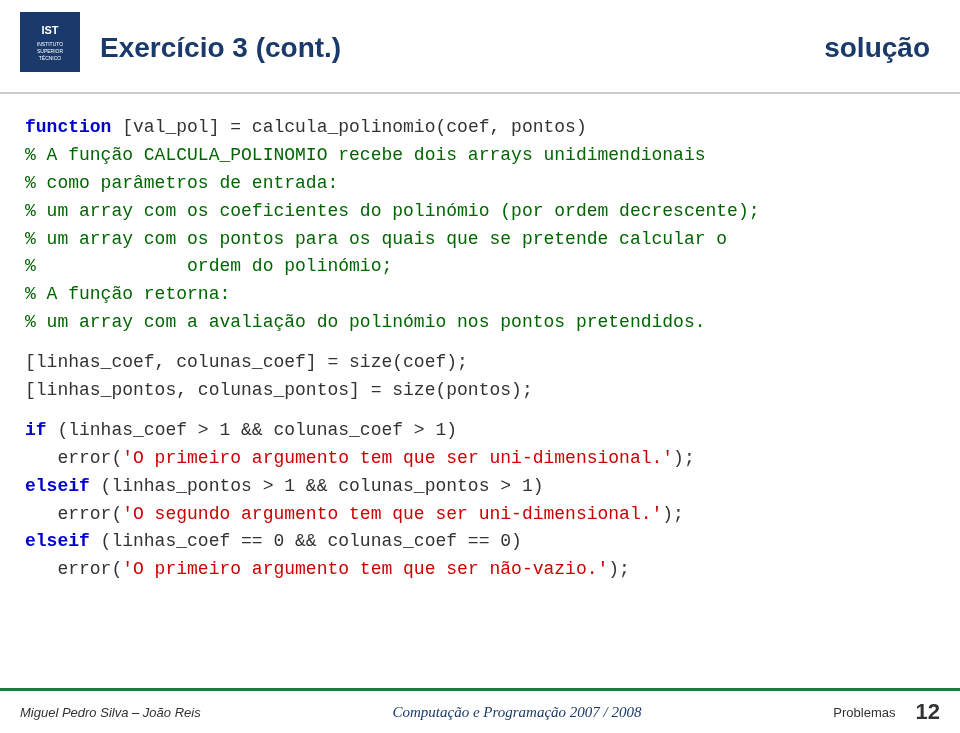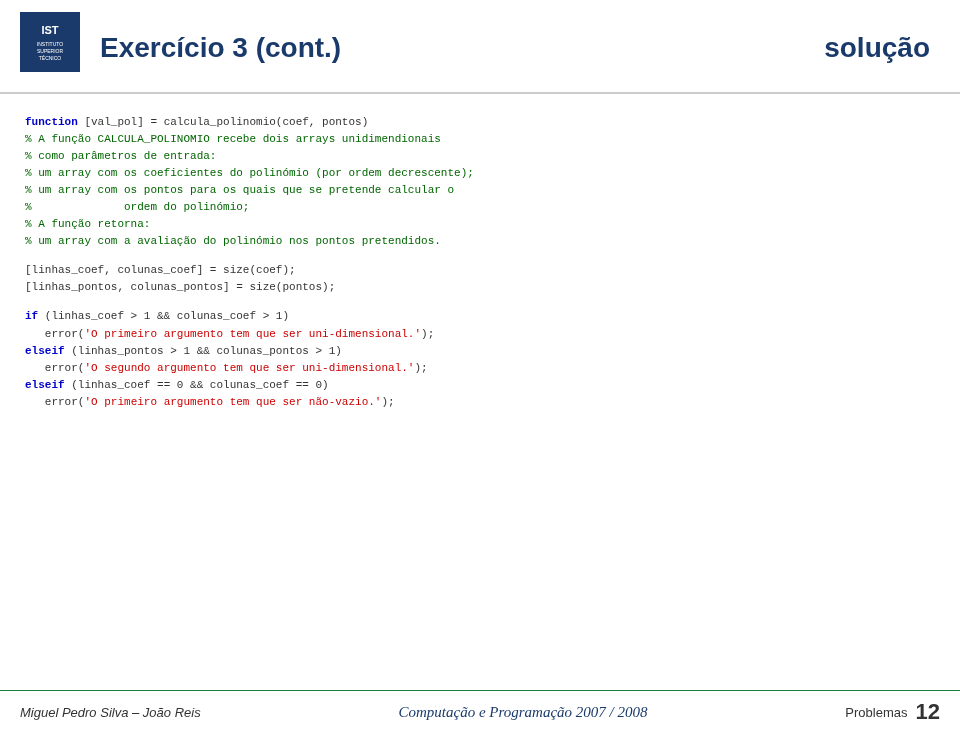--- a/index.html
+++ b/index.html
@@ -52,21 +52,21 @@
     }
 
     
     .main-content {
       padding: 20px 25px 0 25px;
     }
 
     
     .code-block {
       font-family: 'Courier New', Courier, monospace;
-      font-size: 11px;
+      font-size: 18px;
       line-height: 1.55;
       color: #333333;
     }
 
     .code-line {
       display: block;
       white-space: pre;
     }
 
     .keyword {
@@ -90,21 +90,21 @@
       display: block;
       height: 12px;
     }
 
     
     .footer {
       position: absolute;
       bottom: 0;
       left: 0;
       right: 0;
-      border-top: 1px solid #15803d;
+      border-top: 3px solid #15803d;
       padding: 8px 20px;
       display: flex;
       align-items: center;
       justify-content: space-between;
     }
 
     .footer-left {
       font-size: 13px;
       color: #333333;
       font-style: italic;
@@ -115,21 +115,21 @@
       font-style: italic;
       color: #1a3a6b;
       font-family: Georgia, serif;
     }
 
     .footer-right {
       font-size: 13px;
       color: #333333;
       display: flex;
       align-items: center;
-      gap: 8px;
+      gap: 20px;
     }
 
     .page-number {
       font-size: 22px;
       font-weight: bold;
       color: #333333;
       text-align: right;
     }
   </style>
 </head>

